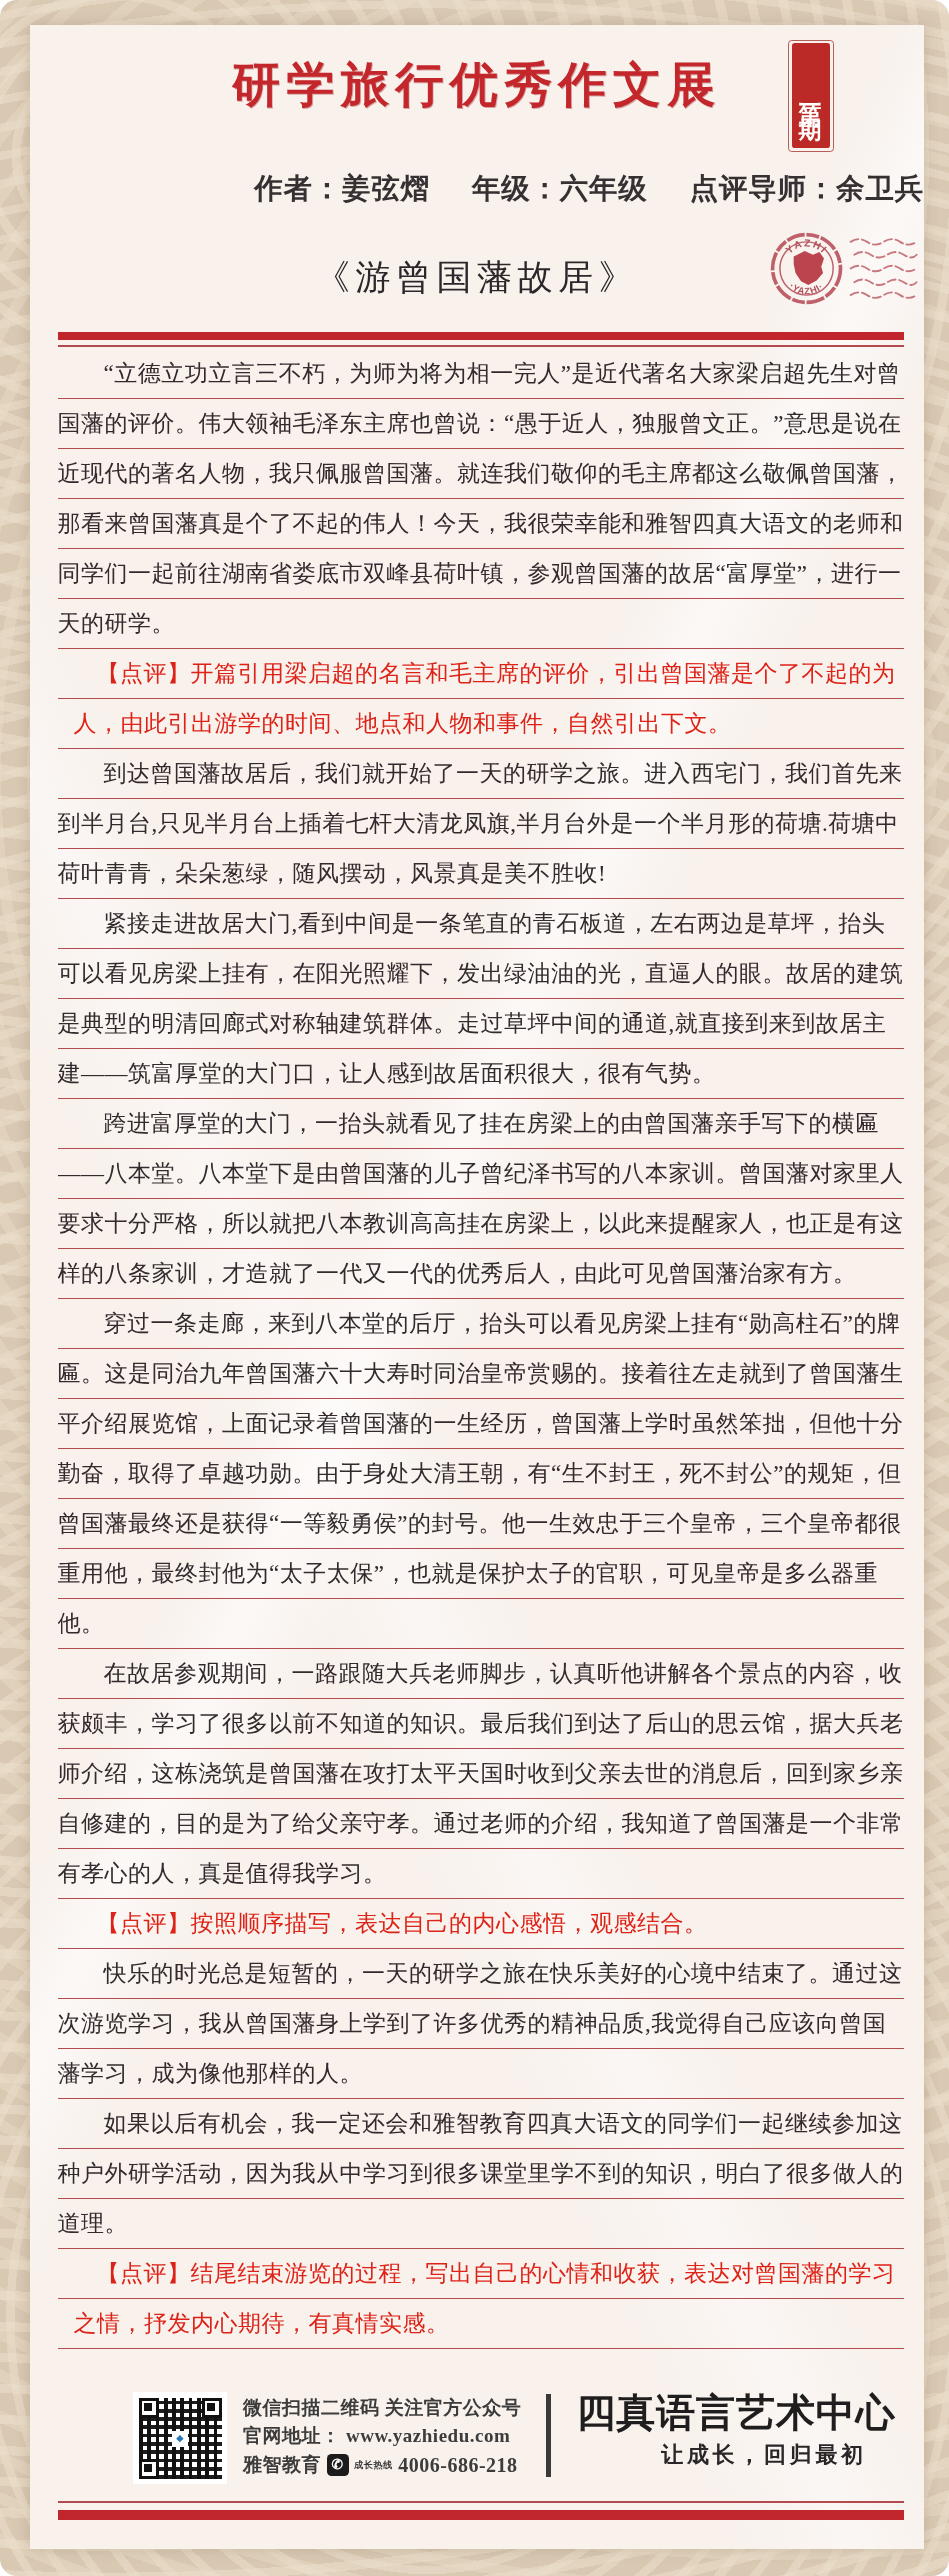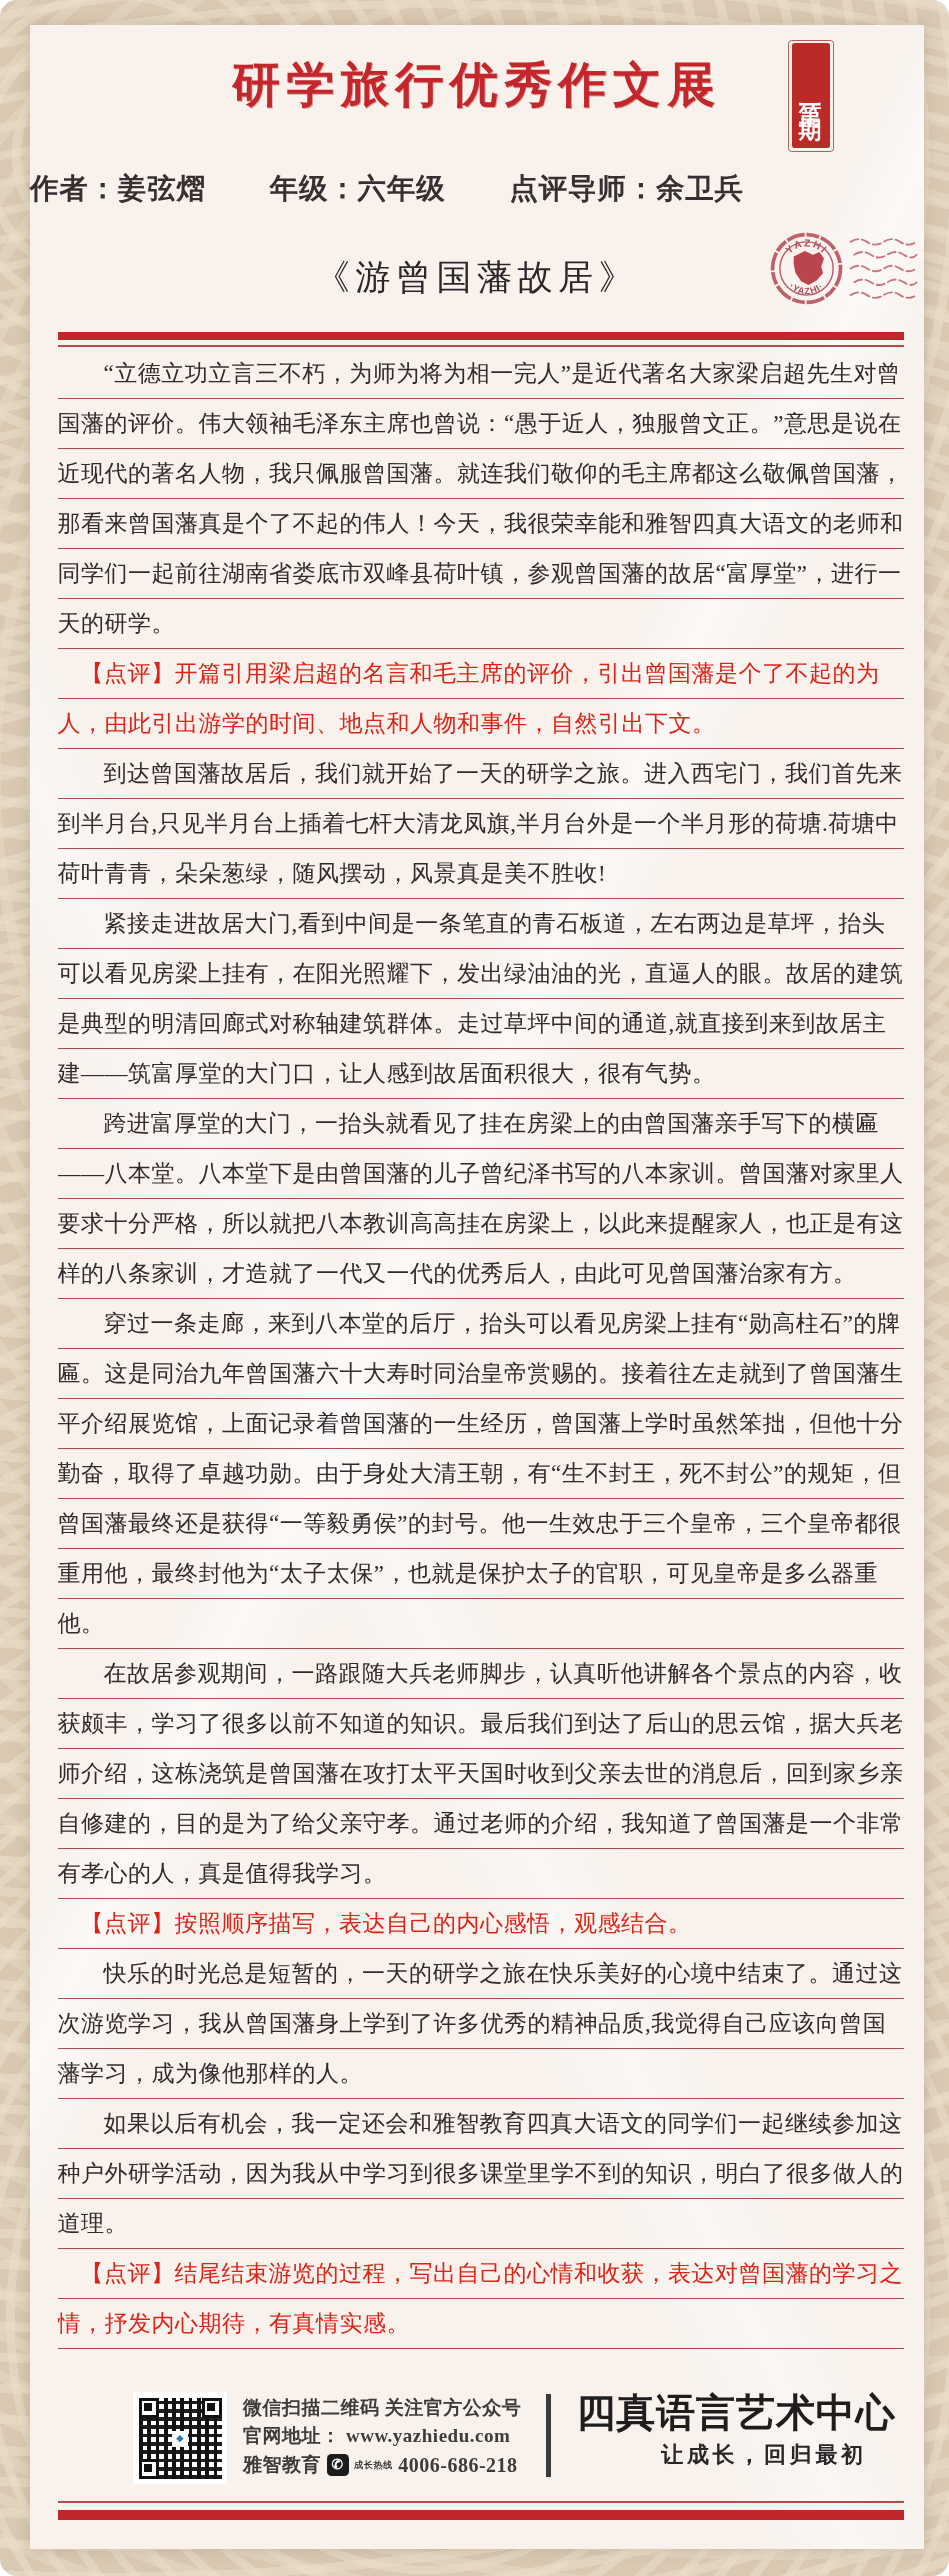--- a/index.html
+++ b/index.html
@@ -40,42 +40,42 @@
   .issue-seal-inner{
     width:100%;height:100%;
     background:#bb2a26;border-radius:2.8px;
     color:#fff;
     writing-mode:vertical-rl;text-orientation:upright;
     font-size:23px;font-weight:700;letter-spacing:7.3px;
     display:flex;align-items:center;justify-content:center;
   }
   .byline{
     position:absolute;left:0;top:145px;width:100%;
-    display:flex;justify-content:flex-start;gap:64px;
+    display:flex;justify-content:flex-end;gap:42px;
     font-size:28.4px;font-weight:700;color:#363033;letter-spacing:0.9px;
   }
   .essay-title{
     position:absolute;left:0;top:229px;width:100%;
     text-align:center;
     font-size:35px;font-weight:400;letter-spacing:5.5px;color:#2c272b;
   }
   .stamp{position:absolute;left:738px;top:191px;width:156px;height:105px;opacity:.9;}
   .bar-top{position:absolute;left:27.5px;top:307px;width:846px;height:8.3px;background:#c0262b;}
   .line-top{position:absolute;left:27.5px;top:320px;width:846px;height:1.8px;background:#b24a50;}
   .essay-body{
     position:absolute;left:27.5px;top:324px;width:846px;height:2018px;
     overflow:hidden;
     background-image:repeating-linear-gradient(to bottom,
       rgba(0,0,0,0) 0px, rgba(0,0,0,0) 49px, #b24a50 49px, #b24a50 50px);
     font-family:"Liberation Serif", serif;
     font-size:23px;line-height:50px;letter-spacing:0.5px;
     color:#332a2e;
   }
   .essay-body p{margin:0;text-indent:2em;}
-  .essay-body p.comment{color:#dd2318;text-indent:1em;}
+  .essay-body p.comment{color:#dd2318;text-indent:1em;margin-left:16px;}
   
   .qr{
     position:absolute;left:103px;top:2367px;width:94px;height:92px;
     background:#fff;box-sizing:border-box;padding:5.5px;
   }
   .qr-pattern{
     position:relative;width:100%;height:100%;
     background-image:
       repeating-linear-gradient(0deg, rgba(17,17,17,.95) 0 3.7px, rgba(17,17,17,0) 3.7px 8.3px),
       repeating-linear-gradient(90deg, #111 0 3.7px, #fff 3.7px 8.3px);

